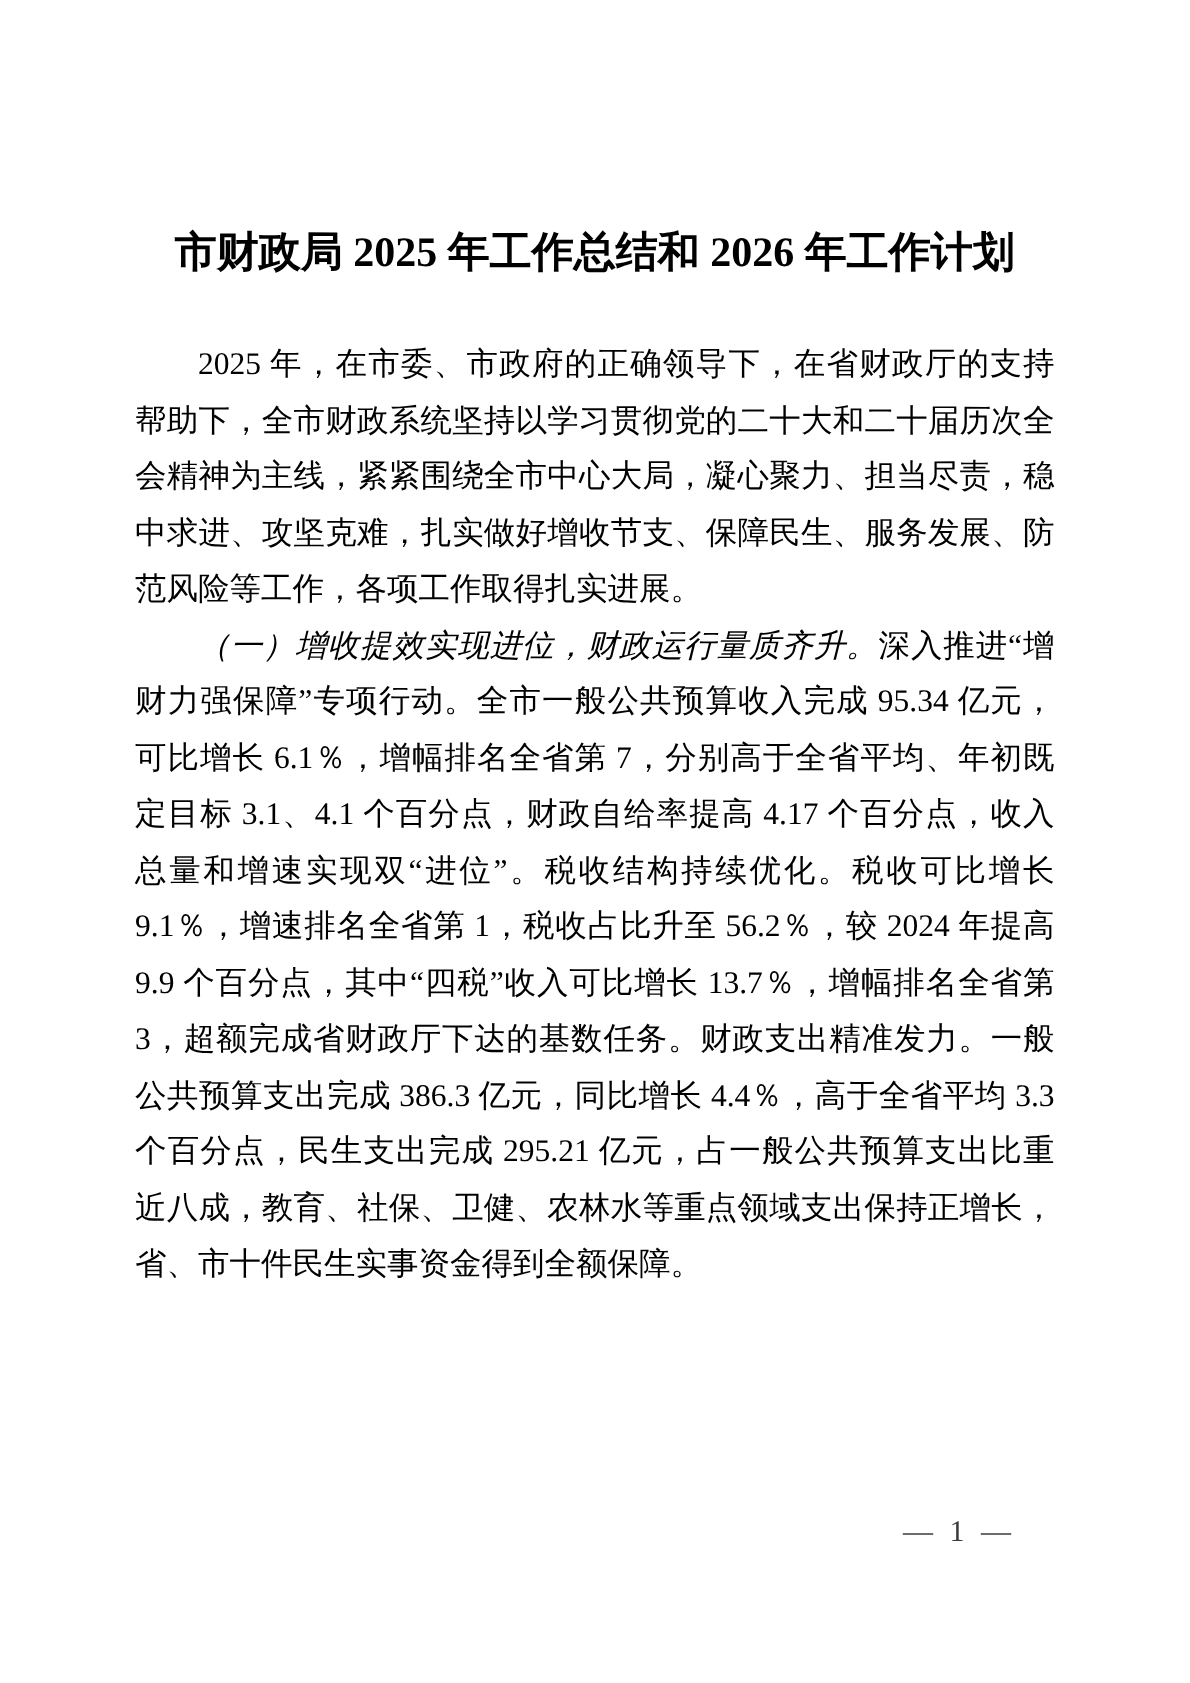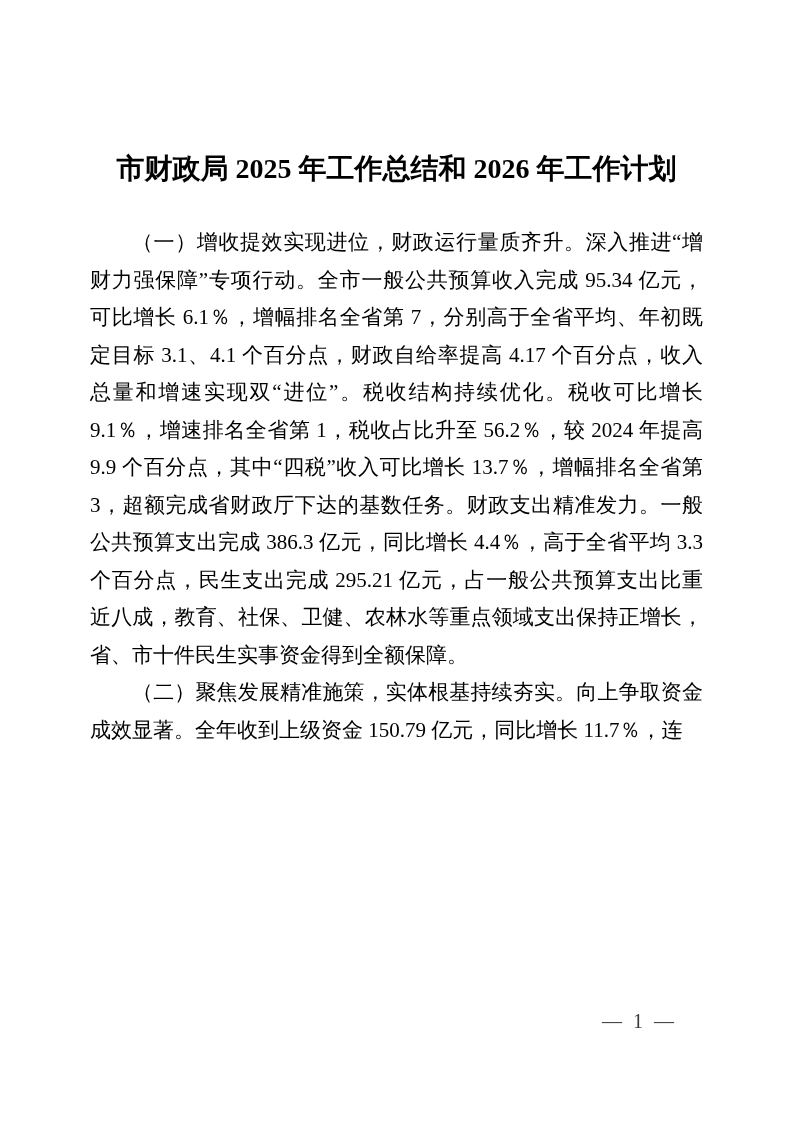--- a/index.html
+++ b/index.html
@@ -38,38 +38,39 @@
   }
   .heading {
     font-family: "Liberation Sans", "DejaVu Sans", sans-serif;
     font-weight: bold;
     font-size: 21px;
     line-height: 37.5px;
     text-indent: 2em;
     margin: 0;
   }
   .kaiti {
+    font-style: italic;
   }
   .page-num {
     position: absolute;
     top: 1010px;
     right: 116px;
     font-size: 20px;
     color: #3a3a3a;
     letter-spacing: 3px;
   }
 </style>
 </head>
 <body>
 
 <div class="page">
   <div class="content">
     <h1 class="doc-title">市财政局 2025 年工作总结和 2026 年工作计划</h1>
 
+    <p class="body-para">2025 年，在市委、市政府的正确领导下，在省财政厅的支持帮助下，全市财政系统坚持以学习贯彻党的二十大和二十届历次全会精神为主线，紧紧围绕全市中心大局，凝心聚力、担当尽责，稳中求进、攻坚克难，扎实做好增收节支、保障民生、服务发展、防范风险等工作，各项工作取得扎实进展。</p>
 
 
     <p class="body-para"><span class="kaiti">（一）增收提效实现进位，财政运行量质齐升。</span><span>深入推进“增财力强保障”专项行动。全市一般公共预算收入完成 95.34 亿元，可比增长 6.1％，增幅排名全省第 7，分别高于全省平均、年初既定目标 3.1、4.1 个百分点，财政自给率提高 4.17 个百分点，收入总量和增速实现双“进位”。税收结构持续优化。税收可比增长 9.1％，增速排名全省第 1，税收占比升至 56.2％，较 2024 年提高 9.9 个百分点，其中“四税”收入可比增长 13.7％，增幅排名全省第 3，超额完成省财政厅下达的基数任务。财政支出精准发力。一般公共预算支出完成 386.3 亿元，同比增长 4.4％，高于全省平均 3.3 个百分点，民生支出完成 295.21 亿元，占一般公共预算支出比重近八成，教育、社保、卫健、农林水等重点领域支出保持正增长，省、市十件民生实事资金得到全额保障。</span></p>
 
-    <p class="body-para"><span class="kaiti">（二）聚焦发展精准施策，实体根基持续夯实。</span><span>向上争取资金成效显著。全年收到上级资金 150.79 亿元，同比增长 11.7％，连</span></p>
   </div>
 
   <div class="page-num">— 1 —</div>
 </div>
 
 </body></html>

